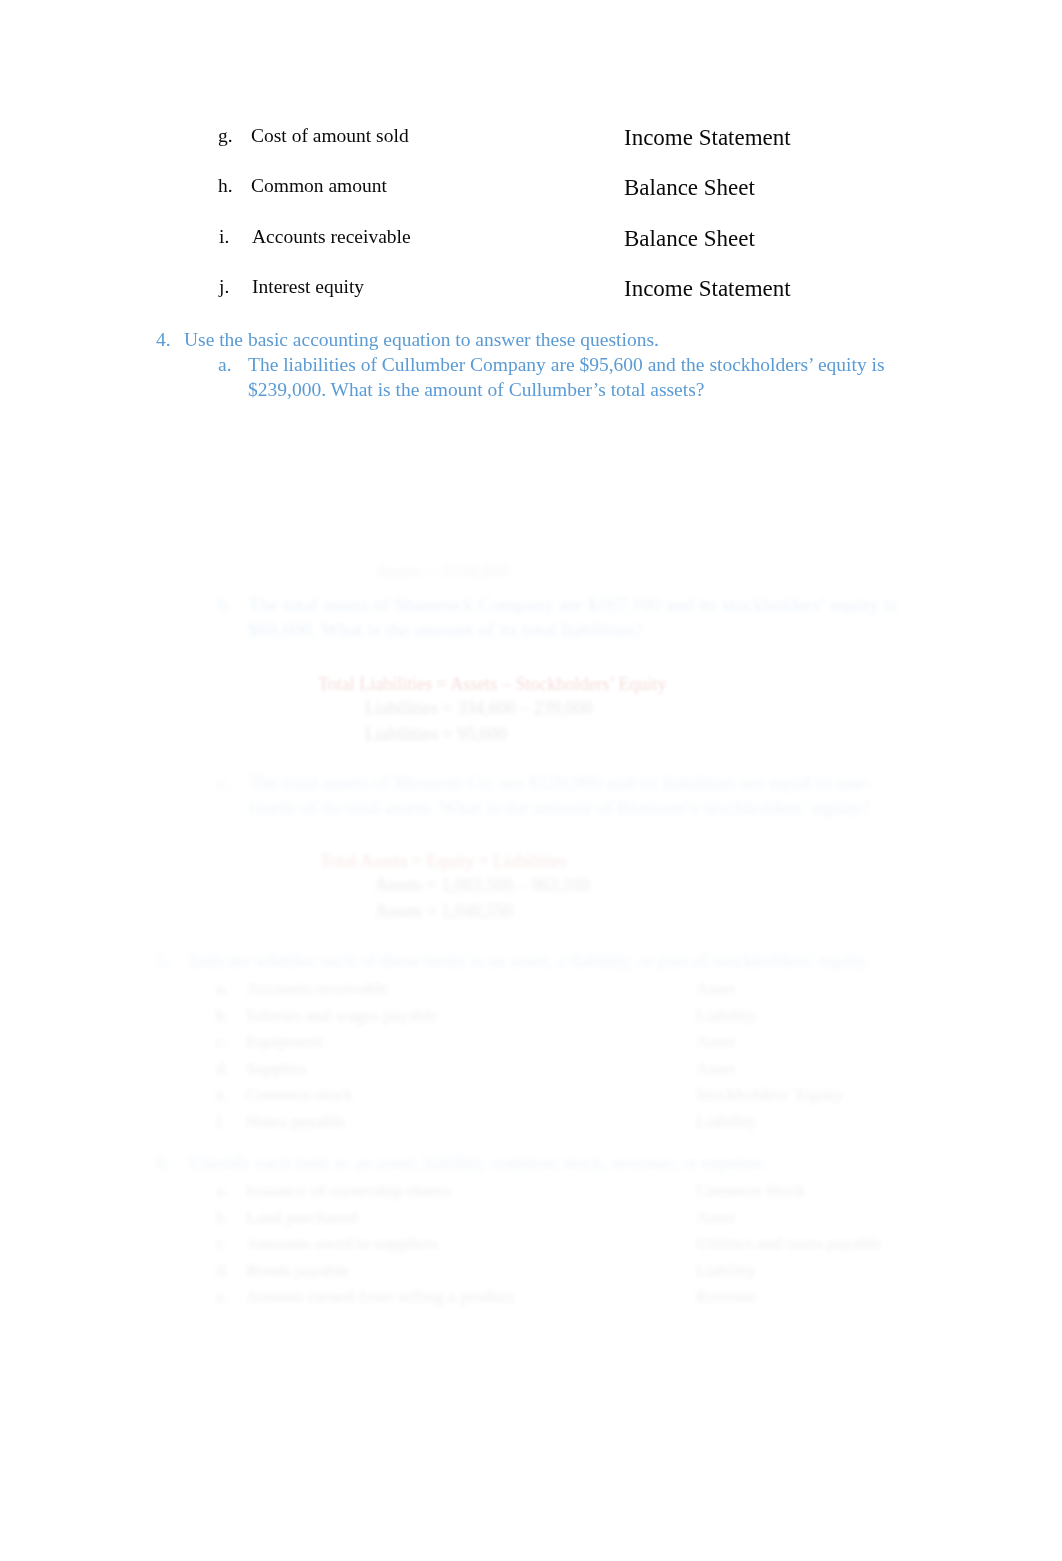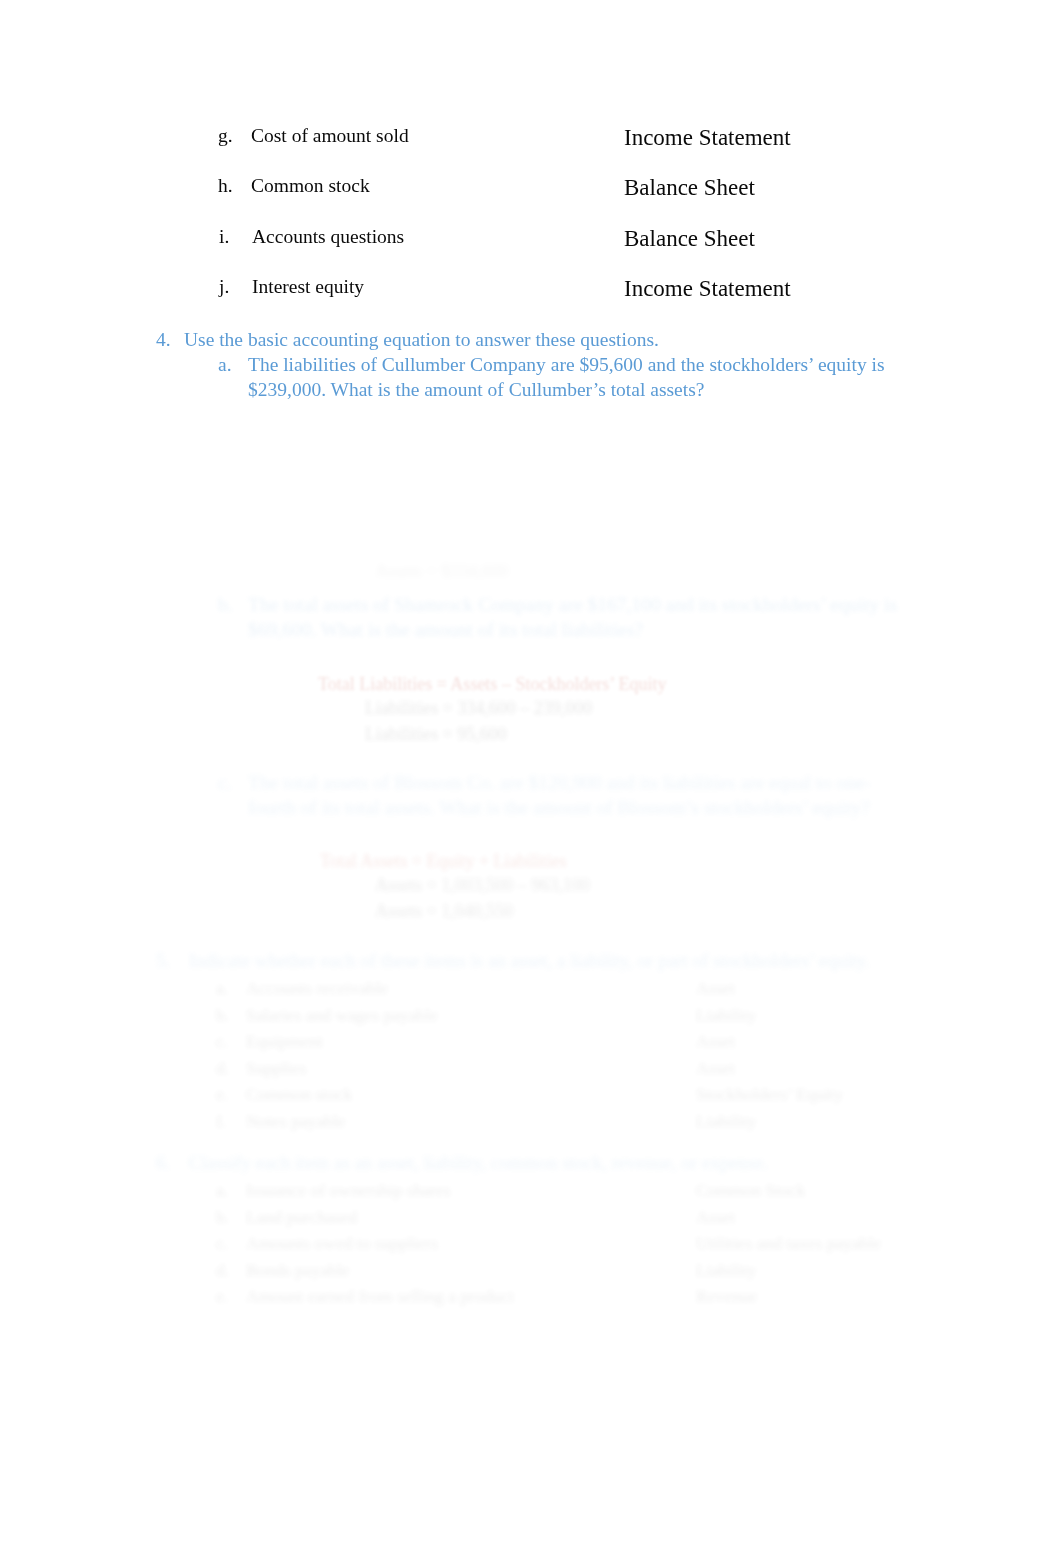--- a/index.html
+++ b/index.html
@@ -108,27 +108,27 @@
 <div class="page">
 
   <div class="row lvl2-item black" style="left:218px; top:124px;">
     <span class="marker">g.</span>
     <span>Cost of amount sold</span>
   </div>
   <div class="answer-col black" style="left:624px; top:124px;">Income Statement</div>
 
   <div class="row lvl2-item black" style="left:218px; top:174px;">
     <span class="marker">h.</span>
-    <span>Common stock</span>
+    <span>Common amount</span>
   </div>
   <div class="answer-col black" style="left:624px; top:174px;">Balance Sheet</div>
 
   <div class="row lvl2-item black" style="left:219px; top:225px;">
     <span class="marker">i.</span>
-    <span>Accounts questions</span>
+    <span>Accounts receivable</span>
   </div>
   <div class="answer-col black" style="left:624px; top:225px;">Balance Sheet</div>
 
   <div class="row lvl2-item black" style="left:219px; top:275px;">
     <span class="marker">j.</span>
     <span>Interest equity</span>
   </div>
   <div class="answer-col black" style="left:624px; top:275px;">Income Statement</div>
 
   <div class="row q-num blue" style="left:156px; top:328px;">

